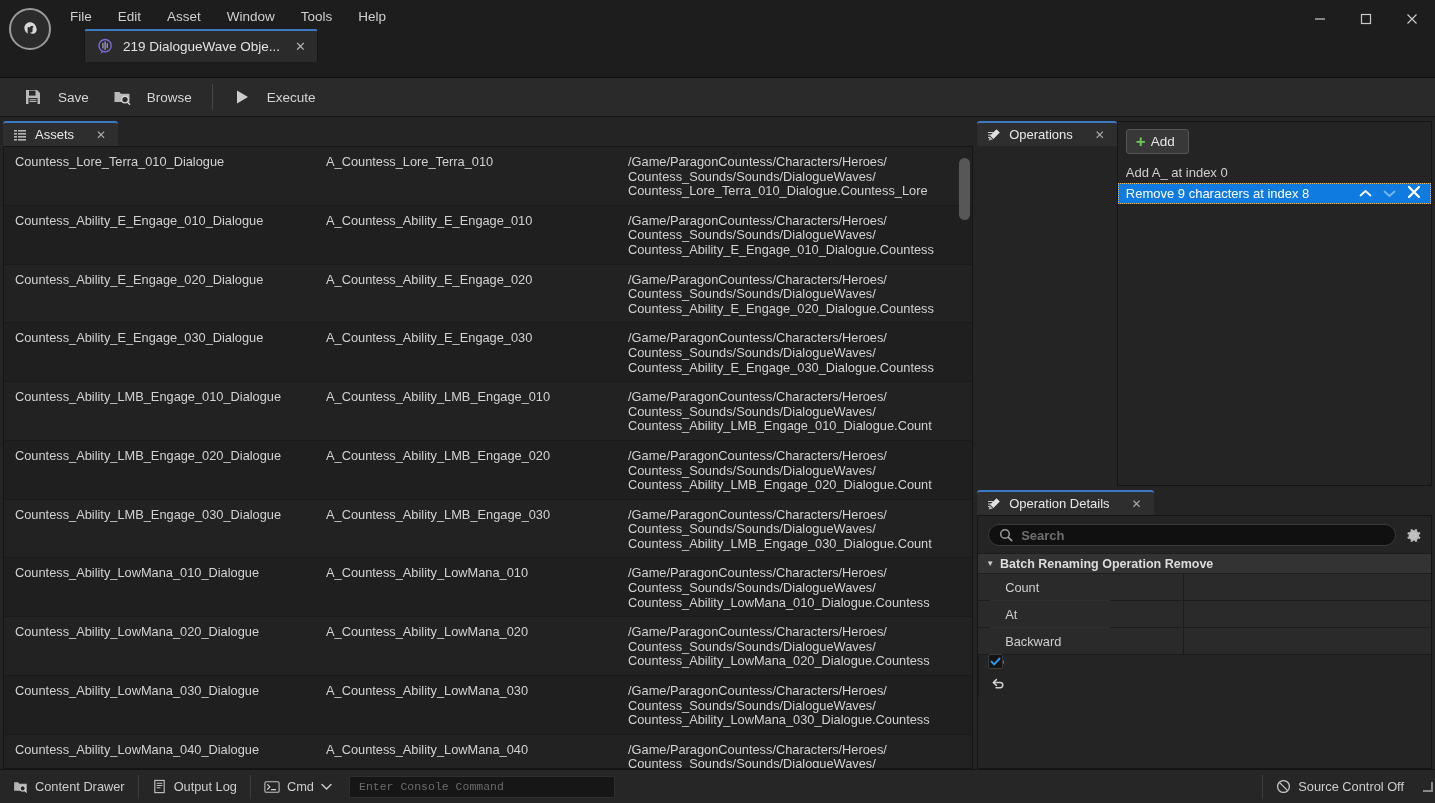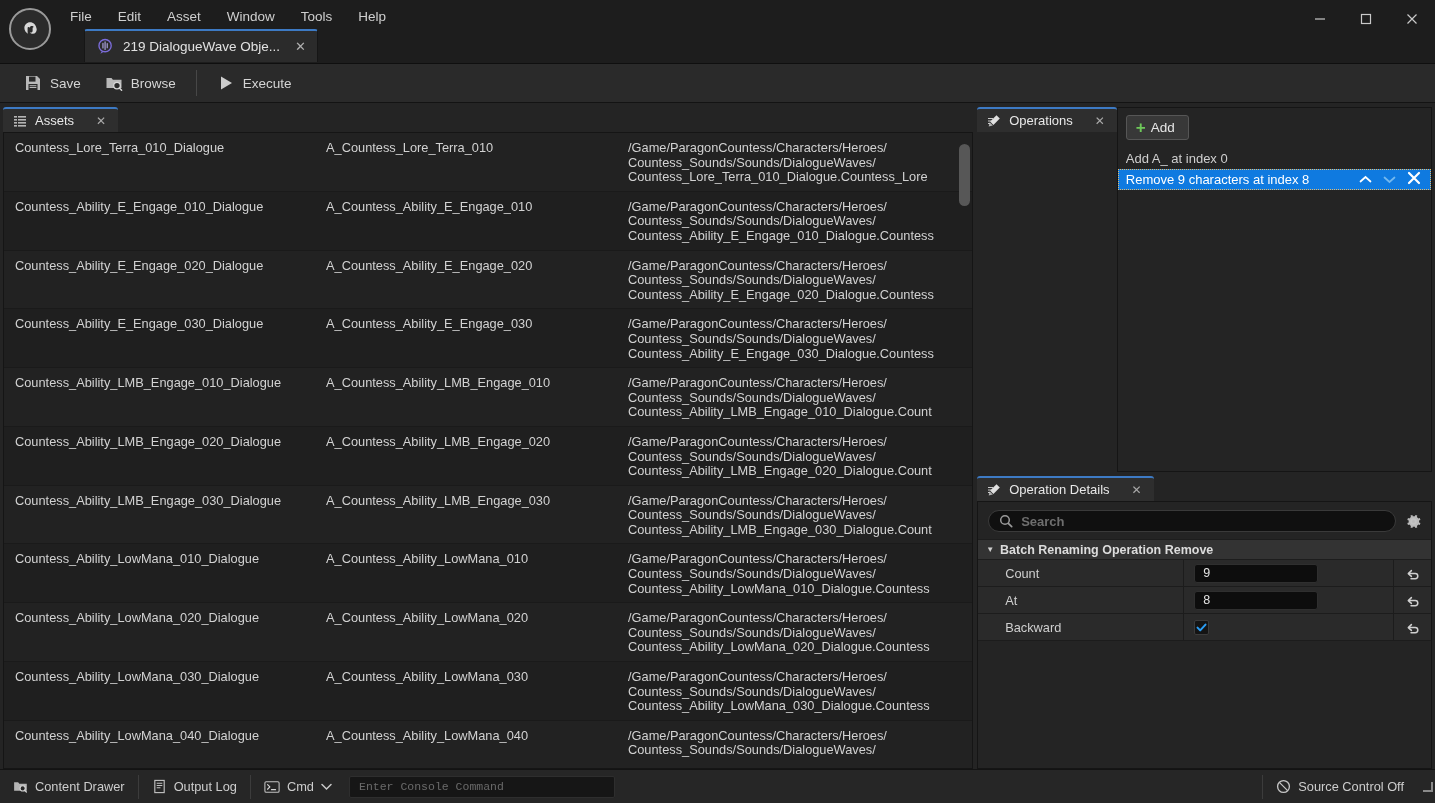--- a/index.html
+++ b/index.html
@@ -8,21 +8,21 @@
     background: #1b1b1b;
     font-family: "Liberation Sans", sans-serif;
     color: #c8c8c8;
     overflow: hidden;
     -webkit-font-smoothing: antialiased;
   }
   .app { position: relative; width: 1435px; height: 803px; background: #242424; display: flex; flex-direction: column; }
 
   
   .titlebar {
-    height: 64px; background: #1d1d1d; display: flex; align-items: flex-start;
+    height: 78px; background: #1d1d1d; display: flex; align-items: flex-start;
     position: relative; flex: none; border-bottom: 1px solid #0f0f0f;
   }
   .ue-logo {
     width: 42px; height: 42px; border-radius: 50%;
     border: 2px solid #9a9a9a; margin: 8px 6px 0 9px;
     display: flex; align-items: center; justify-content: center;
     color: #d8d8d8; font-family: "DejaVu Serif", serif; font-size: 22px; font-weight: bold;
     background: #2b2b2b; flex: none;
   }
   .menubar { display: flex; align-items: center; height: 30px; margin-top: 2px; }
@@ -39,21 +39,21 @@
   .tab-icon { width: 17px; height: 17px; flex: none; display: block; }
   .tab-close { color: #b0b0b0; font-size: 13px; margin-left: 6px; line-height: 1; }
   .wincontrols { position: absolute; right: 0; top: 0; display: flex; height: 38px; }
   .wc { width: 46px; height: 38px; display: flex; align-items: center; justify-content: center; color: #c9c9c9; font-size: 14px; }
 
   
   .toolbar {
     height: 39px; background: #2a2a2a; display: flex; align-items: center;
     border-bottom: 1px solid #131313; flex: none; padding-left: 12px;
   }
-  .tbtn { display: flex; align-items: center; gap: 8px; padding: 5px 12px; font-size: 13.5px; color: #d5d5d5; border-radius: 2px; }
+  .tbtn { display: flex; align-items: center; gap: 16px; padding: 5px 12px; font-size: 13.5px; color: #d5d5d5; border-radius: 2px; }
   .tb-sep { width: 1px; height: 26px; background: #474747; margin: 0 8px; }
   .ico { width: 18px; height: 18px; display: block; flex: none; }
 
   
   .main { flex: 1; display: flex; min-height: 0; background: #242424; padding: 4px 3px 0 3px; gap: 4px; }
 
   
   .assets-panel { width: 1060px; display: flex; flex-direction: column; min-width: 0; }
   .panel-tabrow { height: 25px; display: flex; align-items: flex-end; background: #242424; }
   .panel-tab {
@@ -116,21 +116,21 @@
     flex: 1; display: flex; align-items: center; gap: 8px; height: 22px;
     background: #101010; border: 1px solid #3a3a3a; border-radius: 11px; padding: 0 10px;
   }
   .search-ph { font-size: 13px; color: #6e6e6e; }
   .group-head {
     display: flex; align-items: center; gap: 6px; height: 21px;
     background: #333333; border-top: 1px solid #1d1d1d; border-bottom: 1px solid #1d1d1d;
     padding-left: 8px; font-size: 12.5px; font-weight: bold; color: #dcdcdc;
   }
   .tri { font-size: 8px; color: #cfcfcf; }
-  .prop-row { display: flex; height: 27px; border-bottom: 1px solid #1c1c1c; align-items: flex-start; background: #2a2a2a; }
+  .prop-row { display: flex; height: 27px; border-bottom: 1px solid #1c1c1c; align-items: flex-start; background: #2a2a2a; flex-direction: column; }
   .prop-name { width: 206px; flex: none; padding-left: 27px; font-size: 12.8px; color: #cfcfcf; border-right: 1px solid #1c1c1c; height: 100%; display: flex; align-items: center; }
   .prop-val { flex: 1; display: flex; align-items: center; padding-left: 10px; height: 100%; }
   .num-input {
     width: 124px; height: 19px; background: #0d0d0d; border: 1px solid #2f2f2f; border-radius: 3px;
     display: flex; align-items: center; padding-left: 8px; font-size: 12.5px; color: #e4e4e4;
   }
   .cbox { width: 15px; height: 15px; background: #141414; border: 1px solid #3b3b3b; border-radius: 2px; display: flex; align-items: center; justify-content: center; }
   .revert { width: 38px; flex: none; display: flex; align-items: center; justify-content: center; border-left: 1px solid #1c1c1c; height: 100%; color: #cfcfcf; }
 
   

